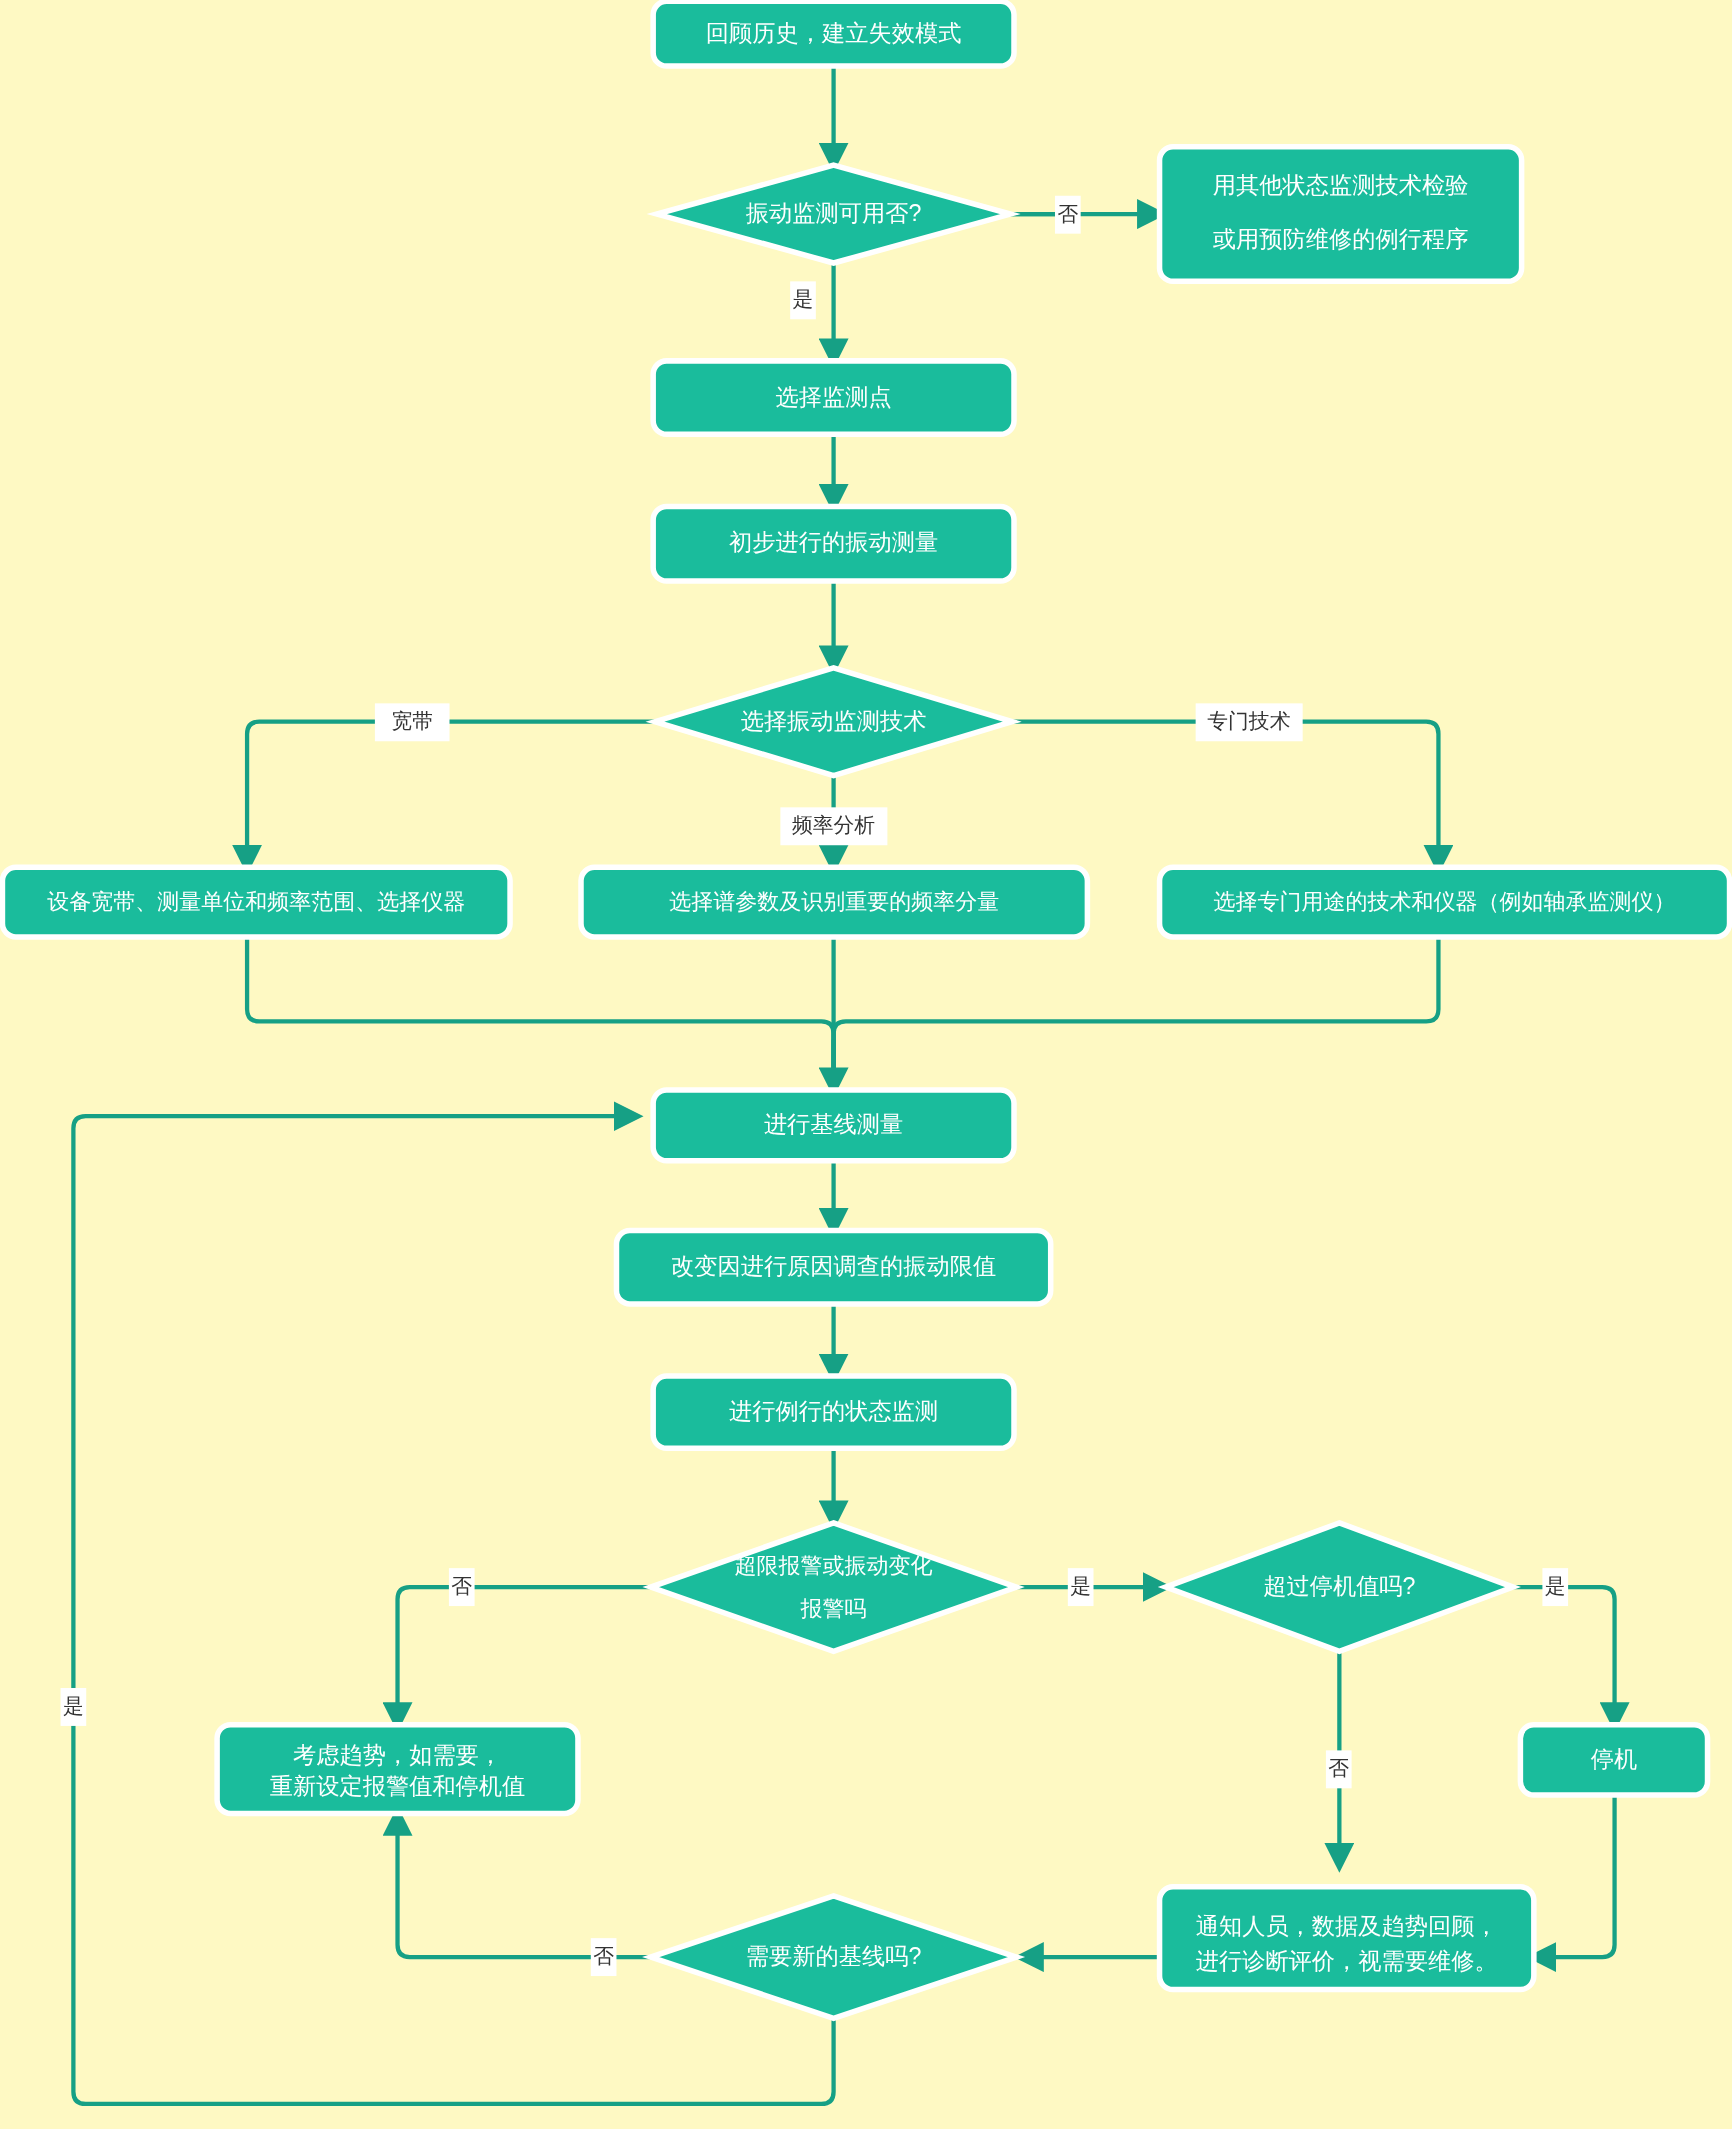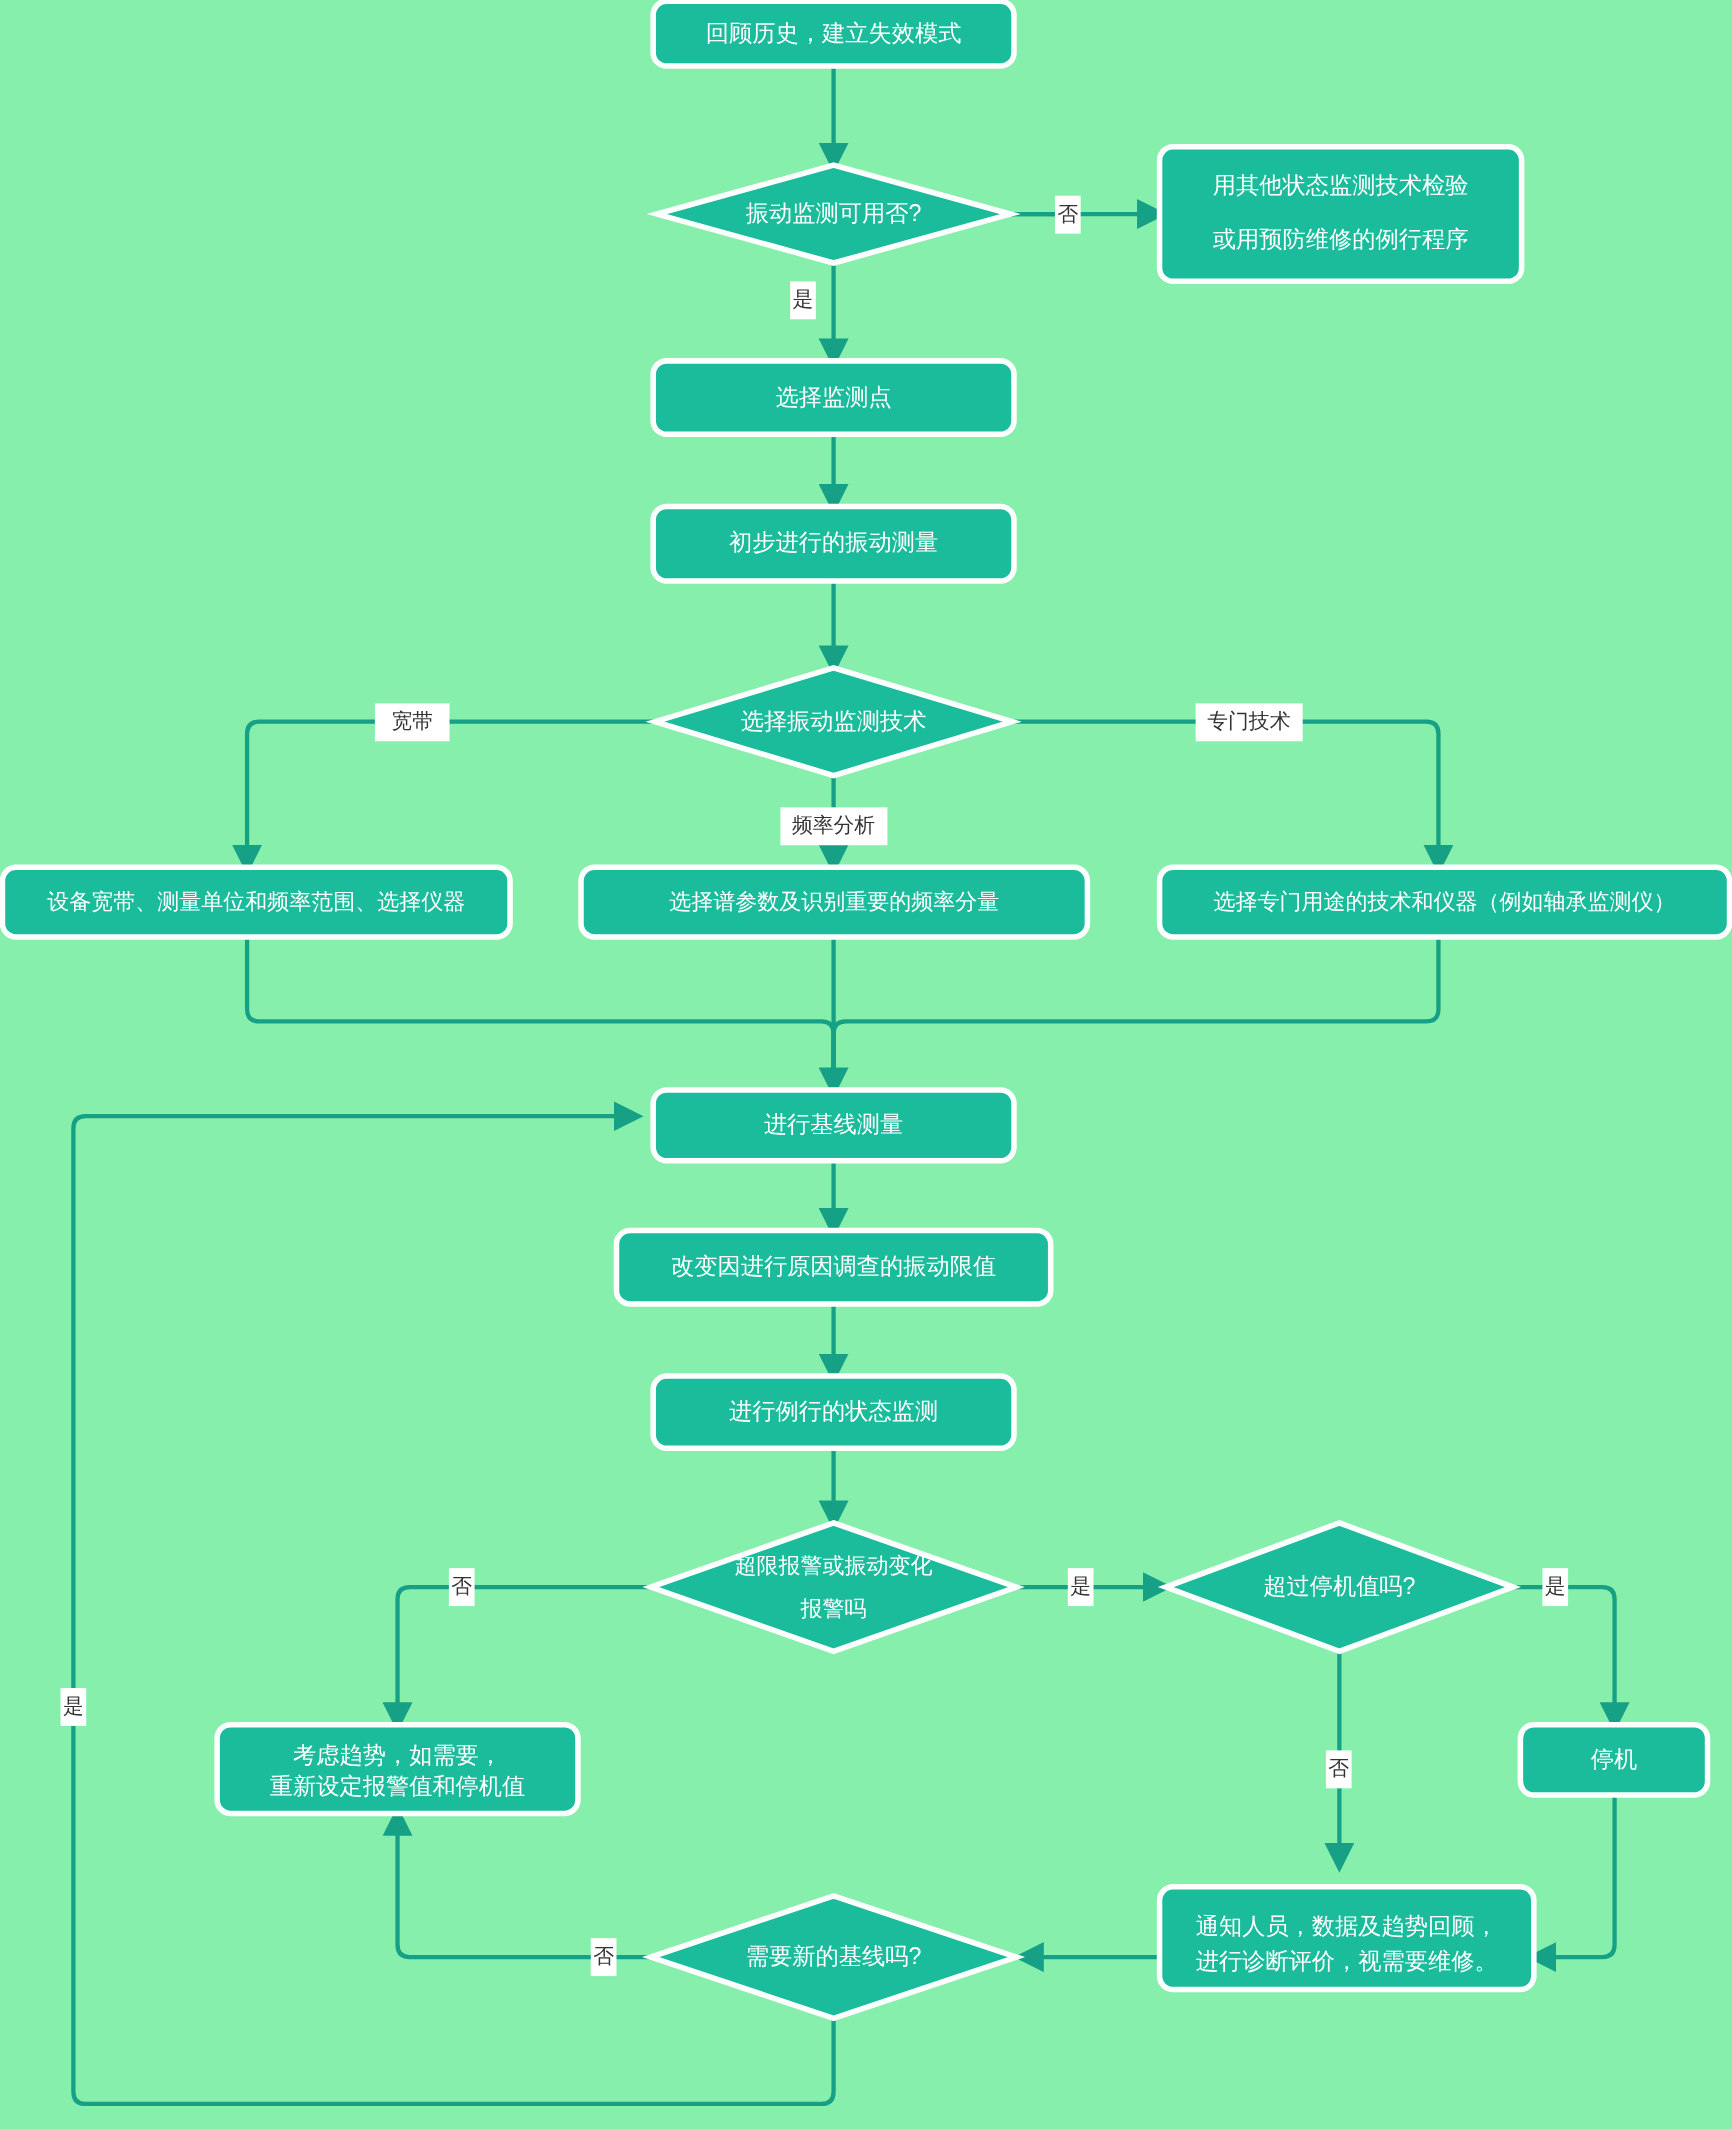--- a/index.html
+++ b/index.html
@@ -1,17 +1,17 @@
 <!DOCTYPE html>
 <html style="font-size:9.8px"><head>
 <meta charset="utf-8">
 <style>
   html,body{margin:0;padding:0;background:#000;}
   body{font-family:"Liberation Sans","DejaVu Sans",sans-serif;}
-  #stage{position:relative;width:1732px;height:2129px;background:#86efac;overflow:hidden;}
+  #stage{position:relative;width:1732px;height:2129px;background:#fef9c3;overflow:hidden;}
   svg{position:absolute;top:0;left:0;width:1732px;height:2129px;}
   .nodeText{fill:#ffffff;font-size:38px;font-family:"Liberation Sans","DejaVu Sans",sans-serif;dominant-baseline:middle;text-anchor:middle;}
   .nodeTextSm{fill:#ffffff;font-size:36px;font-family:"Liberation Sans","DejaVu Sans",sans-serif;dominant-baseline:middle;text-anchor:middle;}
   .edgeLabel{fill:#333333;font-size:34px;font-family:"Liberation Sans","DejaVu Sans",sans-serif;dominant-baseline:middle;text-anchor:middle;}
   .shape{fill:#1abc9c;stroke:#ffffff;stroke-width:9;}
   .link{fill:none;stroke:#16a085;stroke-width:7;}
   .lblBg{fill:#ffffff;}
 </style>
 </head>
 <body>

